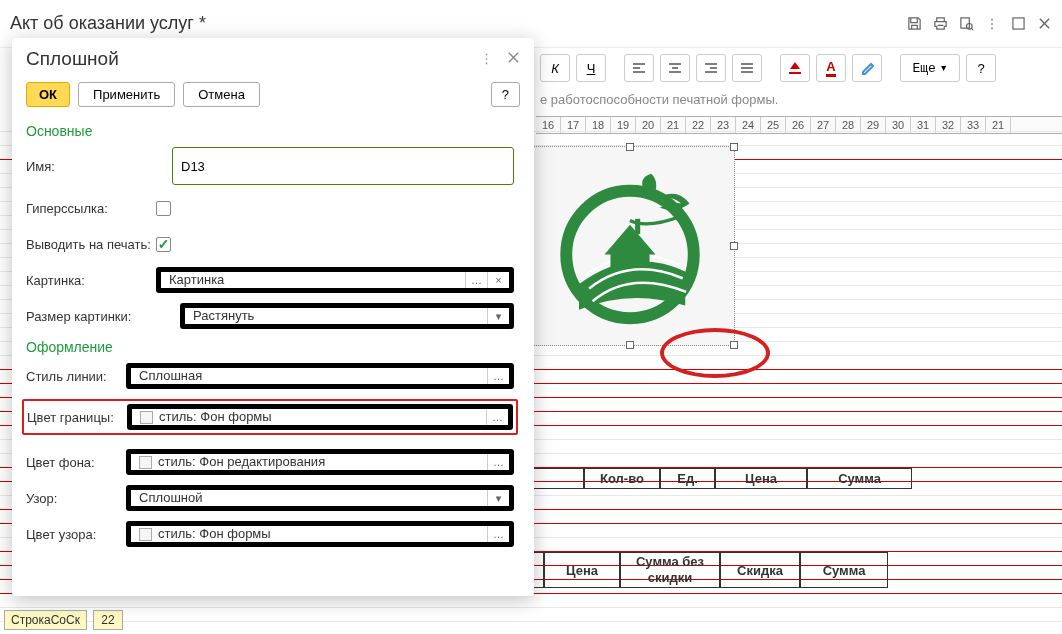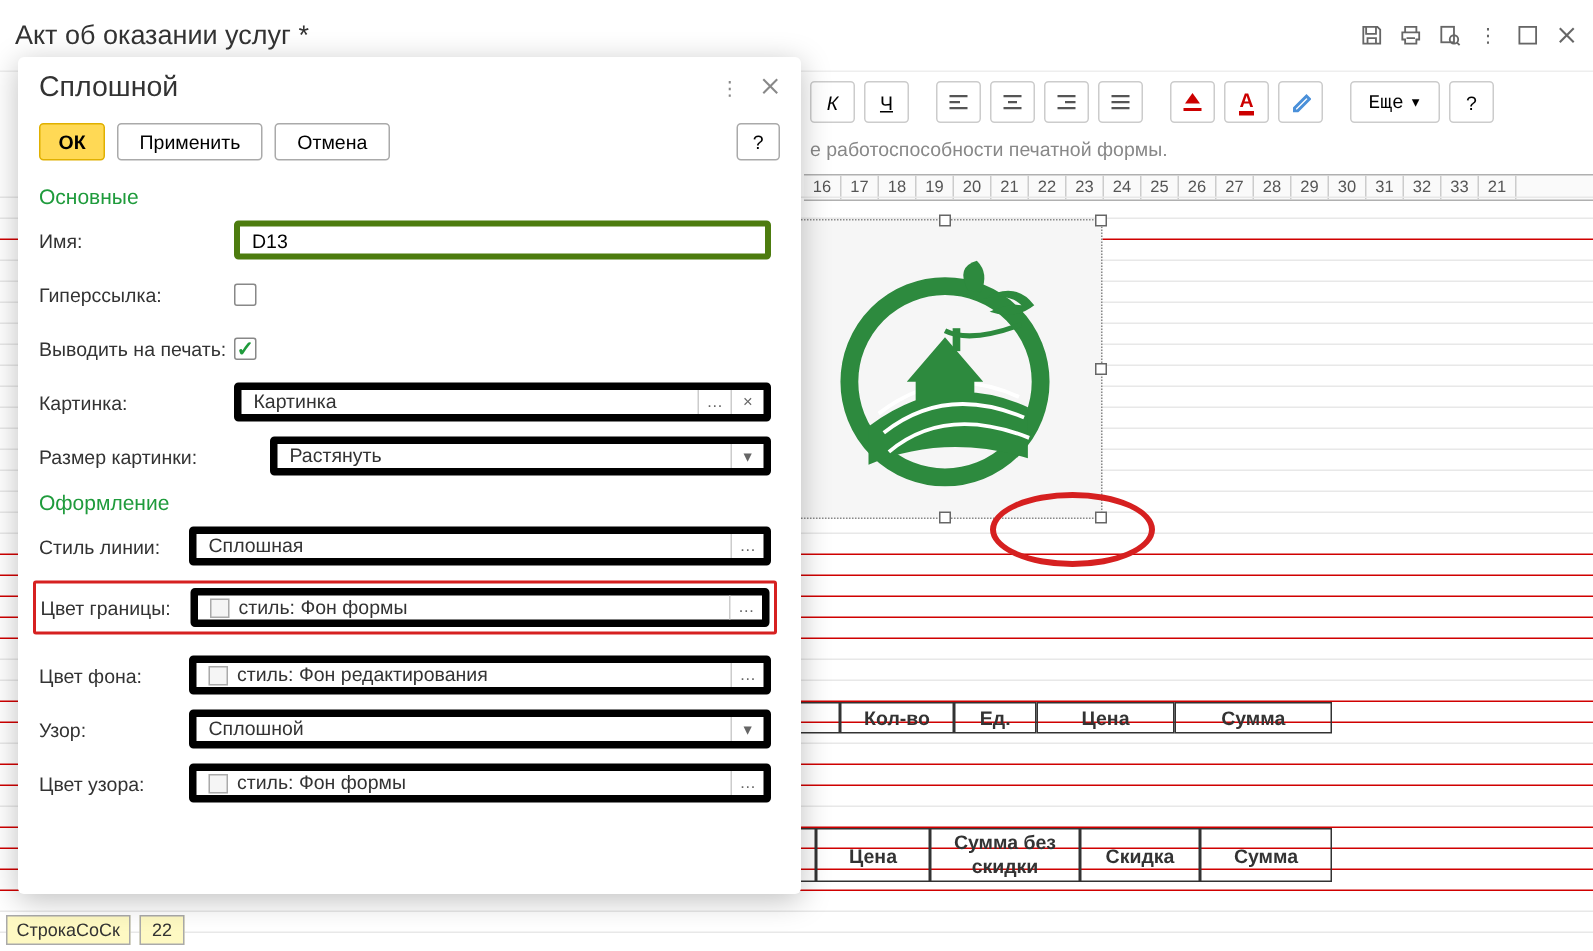--- a/index.html
+++ b/index.html
@@ -128,21 +128,21 @@
 
 .table-header {
   position: absolute;
   display: flex;
   font-weight: bold;
   font-size: 13px;
   height: 24px;
   align-items: center;
   text-align: center;
 }
-.th1 { top: 348px; left: 430px; }
+.th1 { top: 348px; left: 454px; }
 .th2 { top: 434px; left: 430px; }
 .th-cell { border: 1px solid #333; padding: 2px 6px; display: flex; align-items: center; justify-content: center; }
 
 .bottom-bar {
   position: absolute;
   bottom: 4px;
   left: 4px;
   display: flex;
   align-items: center;
   gap: 6px;
@@ -219,25 +219,26 @@
 }
 .form-label { width: 130px; color: #333; }
 .form-label.narrow { width: 100px; }
 .form-control {
   flex: 1;
   display: flex;
   align-items: center;
 }
 .text-input {
   flex: 1;
-  height: 26px;
-  border: 4px solid #4d7c0f;
+  height: 38px;
+  border: 1px solid #4d7c0f;
   border-radius: 3px;
   padding: 0 8px;
   font-size: 13px;
+  margin-left: 16px;
 }
 .combo {
   flex: 1;
   display: flex;
   border: 5px solid #000000;
   border-radius: 3px;
   height: 26px;
   background: #fff;
 }
 .combo-text { flex: 1; padding: 0 8px; line-height: 24px; display: flex; align-items: center; gap: 6px; }

